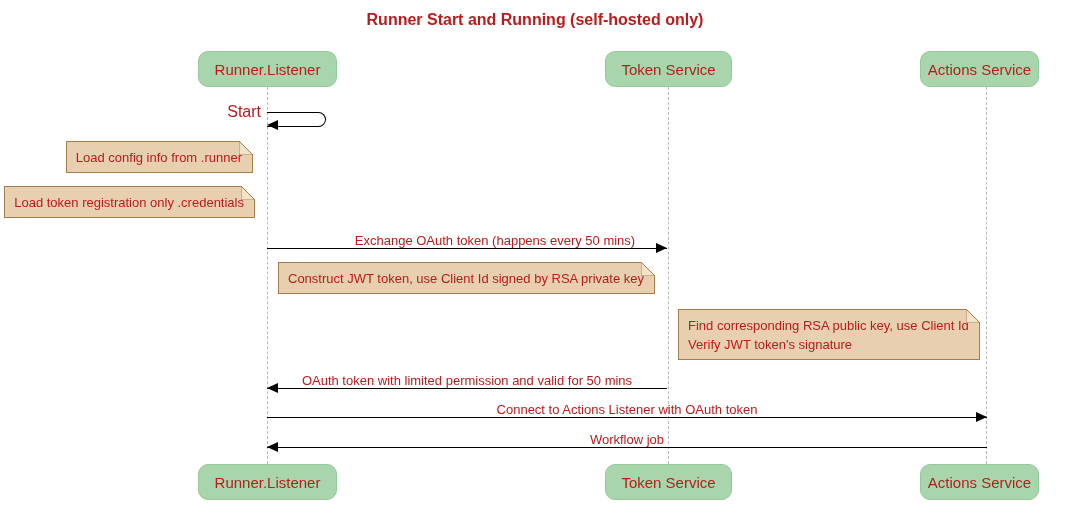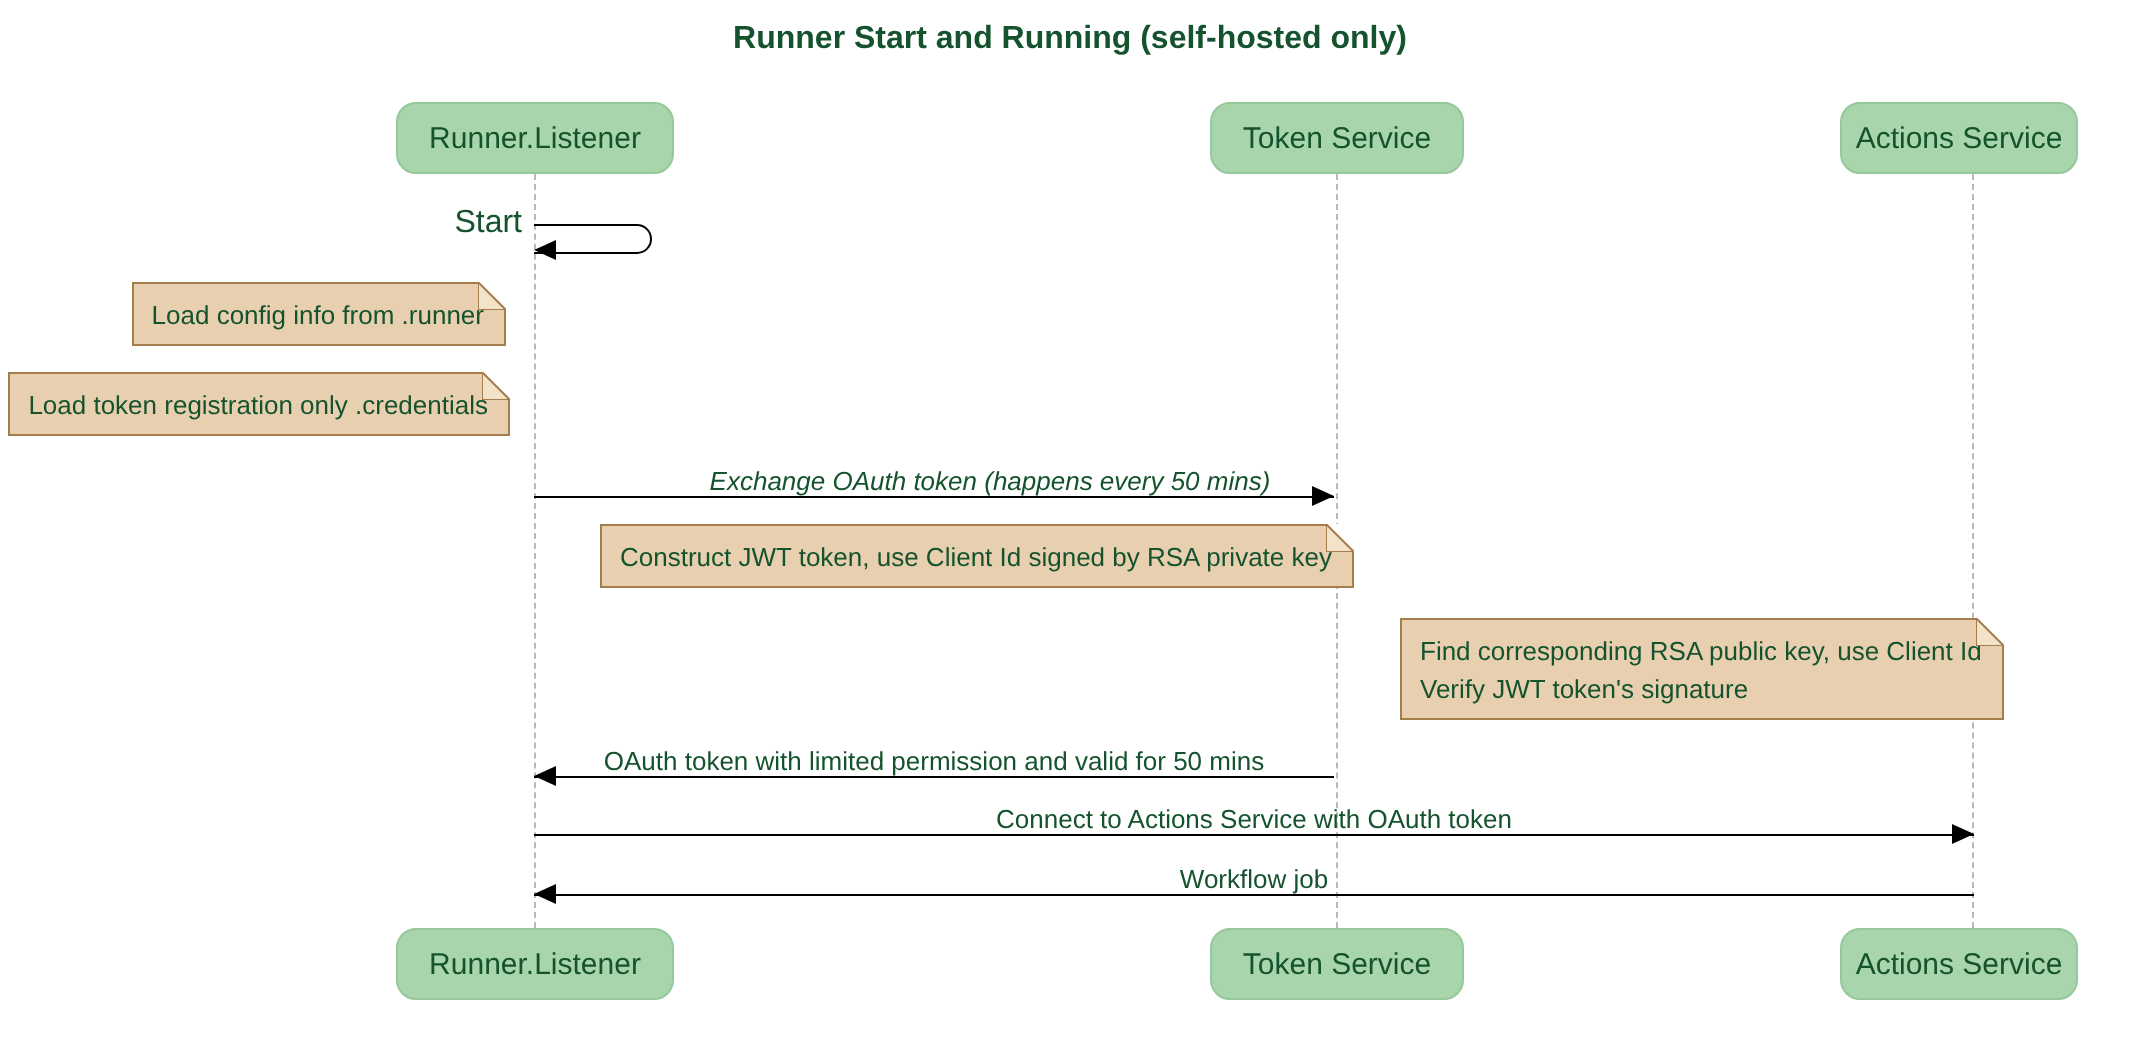--- a/index.html
+++ b/index.html
@@ -2,21 +2,21 @@
 <html style="--participant-fill: #a8d5ab; --participant-border: #95c89a; --note-fill: #e8cfb0; --note-border: #a57d4c; --note-fold-fill: #f2e3c9; --lifeline: #b9b9b9; --arrow: #000000;"><head>
 <meta charset="utf-8">
 <style>
   html, body { margin: 0; padding: 0; background: #ffffff; }
   .canvas {
     position: relative;
     width: 1070px;
     height: 525px;
     background: #ffffff;
     font-family: "Liberation Sans", "DejaVu Sans", sans-serif;
-    color: #14532d;
+    color: #b91c1c;
     overflow: hidden;
   }
   .title {
     position: absolute;
     left: 0; right: 0; top: 11px;
     text-align: center;
     font-size: 16px;
     font-weight: bold;
     white-space: nowrap;
   }
@@ -95,21 +95,20 @@
   }
   .note {
     position: absolute;
     background: var(--note-fill, #e8cfb0);
     border: 1px solid var(--note-border, #a57d4c);
     box-sizing: border-box;
     font-size: 13px;
     line-height: 19px;
     padding: 6px 10px 5px 9px;
     white-space: nowrap;
-    margin-left: 22px;
   }
   .note .fold {
     position: absolute;
     top: -1px;
     right: -1px;
   }
   .note .fold .cut { fill: #ffffff; }
   .note .fold .flap {
     fill: var(--note-fold-fill, #f2e3c9);
     stroke: var(--note-border, #a57d4c);
@@ -149,21 +148,21 @@
   </div>
 
   <div class="note n2">
     <svg class="fold" width="14" height="14" viewBox="0 0 14 14">
       <polygon class="cut" points="0,0 14,0 14,14"></polygon>
       <polygon class="flap" points="0,0 0,14 14,14"></polygon>
     </svg>
     <span class="note-line">Load token registration only .credentials</span>
   </div>
 
-  <div class="msg-label" style="left:267px; width:456px; top:233px;font-style:italic;">Exchange OAuth token (happens every 50 mins)</div>
+  <div class="msg-label" style="left:267px; width:456px; top:233px;">Exchange OAuth token (happens every 50 mins)</div>
   <div class="msg-line" style="left:267px; top:248px; width:400px;"></div>
   <div class="arrowhead-right" style="left:656px; top:243px;"></div>
 
   <div class="note n3">
     <svg class="fold" width="14" height="14" viewBox="0 0 14 14">
       <polygon class="cut" points="0,0 14,0 14,14"></polygon>
       <polygon class="flap" points="0,0 0,14 14,14"></polygon>
     </svg>
     <span class="note-line">Construct JWT token, use Client Id signed by RSA private key</span>
   </div>
@@ -174,21 +173,21 @@
       <polygon class="flap" points="0,0 0,14 14,14"></polygon>
     </svg>
     <span class="note-line">Find corresponding RSA public key, use Client Id</span>
     <span class="note-line">Verify JWT token's signature</span>
   </div>
 
   <div class="msg-label" style="left:267px; width:400px; top:373px;">OAuth token with limited permission and valid for 50 mins</div>
   <div class="msg-line" style="left:267px; top:388px; width:400px;"></div>
   <div class="arrowhead-left" style="left:267px; top:383px;"></div>
 
-  <div class="msg-label" style="left:267px; width:720px; top:402px;">Connect to Actions Service with OAuth token</div>
+  <div class="msg-label" style="left:267px; width:720px; top:402px;">Connect to Actions Listener with OAuth token</div>
   <div class="msg-line" style="left:267px; top:417px; width:720px;"></div>
   <div class="arrowhead-right" style="left:976px; top:412px;"></div>
 
   <div class="msg-label" style="left:267px; width:720px; top:432px;">Workflow job</div>
   <div class="msg-line" style="left:267px; top:447px; width:720px;"></div>
   <div class="arrowhead-left" style="left:267px; top:442px;"></div>
 
   <div class="participant p1 row-bottom">Runner.Listener</div>
   <div class="participant p2 row-bottom">Token Service</div>
   <div class="participant p3 row-bottom">Actions Service</div>

